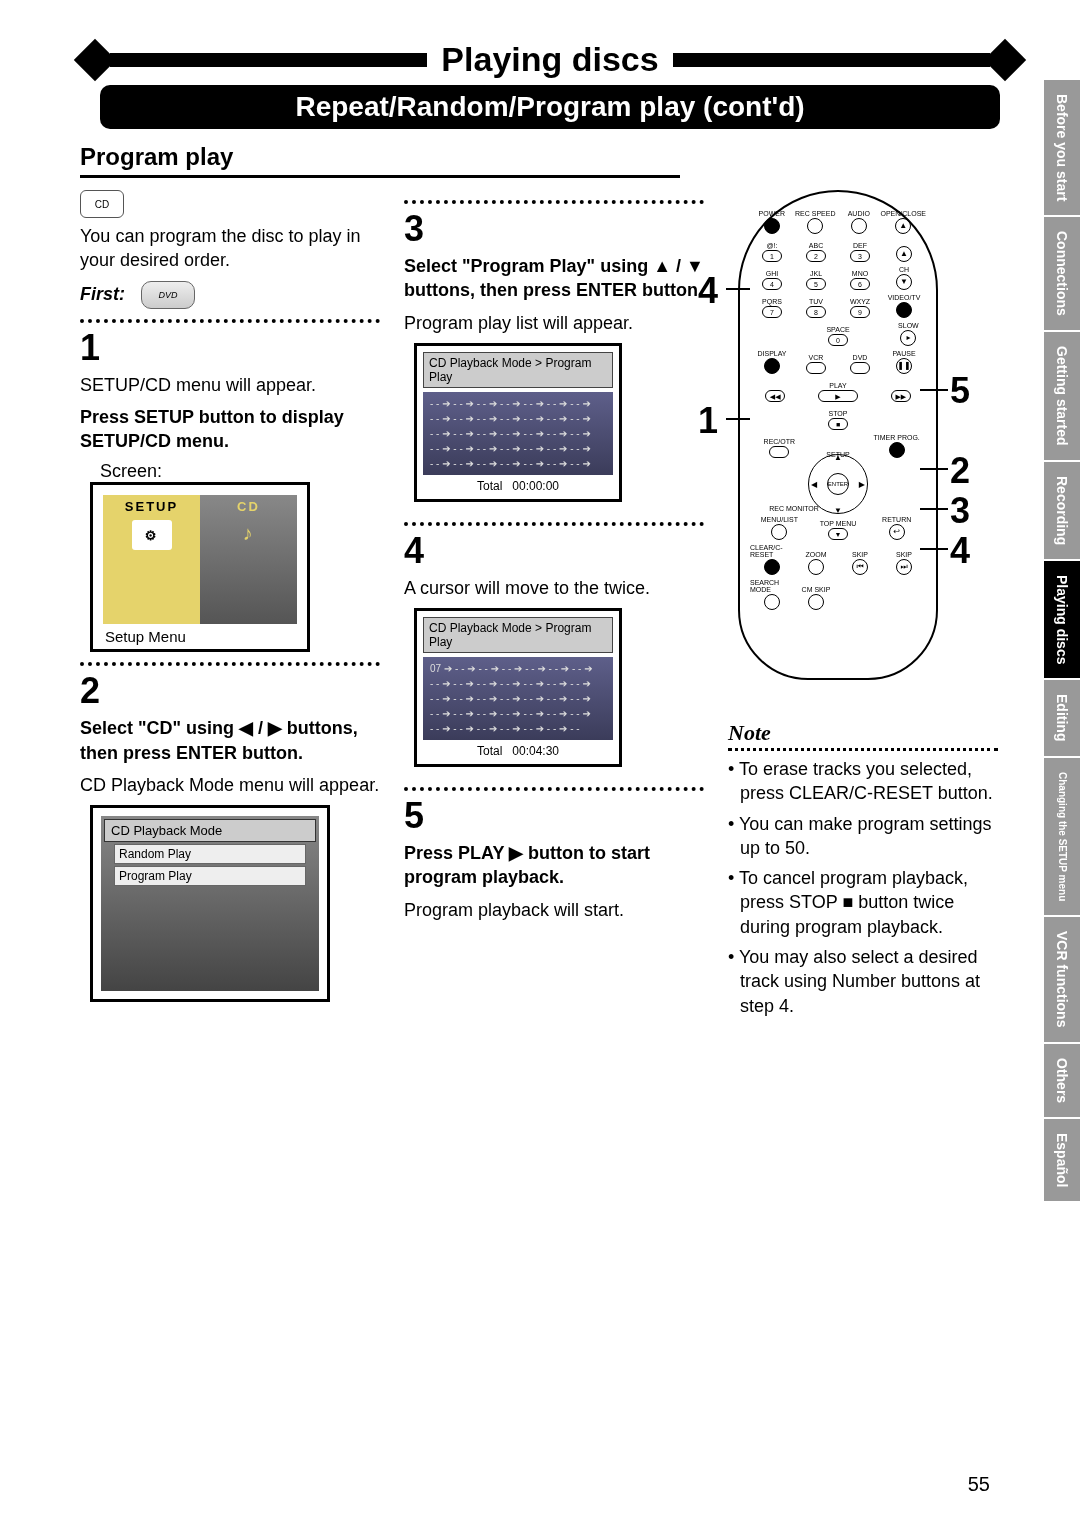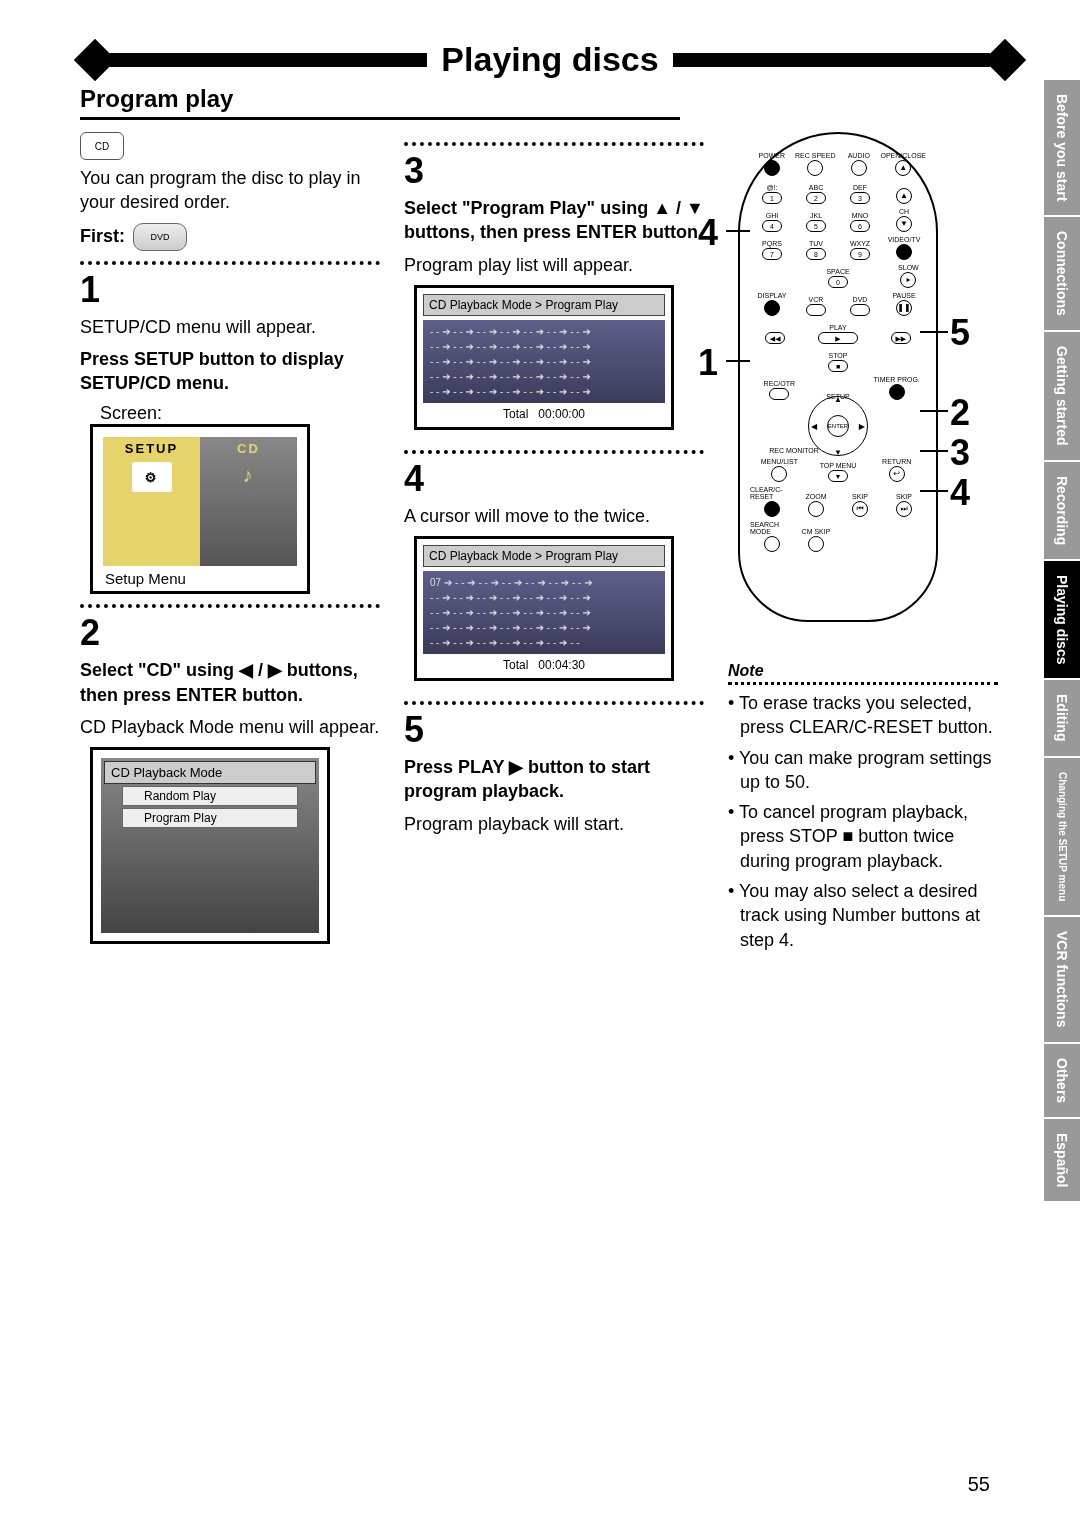--- a/index.html
+++ b/index.html
@@ -12,39 +12,39 @@
   .banner-title { font-size: 34px; font-weight: bold; padding: 0 14px; }
   .subbanner { background: #000; color: #fff; font-size: 28px; font-weight: bold; text-align: center; padding: 6px 0; border-radius: 10px; margin: 0 20px 14px 20px; }
   .section-title { font-size: 24px; font-weight: bold; border-bottom: 3px solid #000; padding-bottom: 4px; margin-bottom: 12px; margin-right: 340px;}
   .columns { display: flex; gap: 24px; }
   .col { width: 300px; }
   .col-right { flex: 1; position: relative; }
   .dotted { border-top: 4px dotted #000; width: 100%; margin: 10px 0 4px 0; }
   .stepnum { font-size: 36px; font-weight: bold; margin-bottom: 4px; }
   .bold { font-weight: bold; }
   .para { font-size: 18px; line-height: 1.35; margin-bottom: 8px; }
-  .first-row { display: flex; align-items: center; gap: 8px; margin-bottom: 6px;}
+  .first-row { display: flex; align-items: center; gap: 16px; margin-bottom: 6px; font-style: italic;}
   .cd-icon { width: 54px; height: 28px; border: 1px solid #666; border-radius: 10px; background: linear-gradient(#eee,#ccc); display:flex;align-items:center;justify-content:center;font-size:9px;}
   .screen-label { font-size: 18px; margin-left: 20px; }
   .screenbox { border: 3px solid #000; width: 220px; height: 170px; margin-left: 10px; padding: 10px 10px 4px 10px; background: #fff; display:flex;flex-direction:column;}
   .screen-inner { flex:1; background: linear-gradient(#888,#555); display:flex; }
   .setup-tab { width:50%; background:#e5d36b; display:flex;flex-direction:column;align-items:center;justify-content:flex-start; font-size:13px; font-weight:bold; letter-spacing:2px; padding-top:4px;}
   .cd-tab { width:50%; display:flex;flex-direction:column;align-items:center;justify-content:flex-start; color:#e5d36b; font-size:13px; font-weight:bold; letter-spacing:2px; padding-top:4px;}
   .screen-caption { font-size: 15px; padding: 4px 2px 0 2px; }
   .listbox { border: 3px solid #000; width: 240px; margin-left: 10px; padding: 8px; background:#fff;}
   .listbox-inner { background: linear-gradient(#888,#444); padding: 1px; }
   .list-hdr { background: #ccc; font-size: 13px; padding: 3px 6px; border:1px solid #333; margin:2px;}
-  .list-sub { background: #eee; font-size: 12px; padding: 2px 21px; border:1px solid #666; margin:2px 20px;}
+  .list-sub { background: #eee; font-size: 12px; padding: 2px 4px; border:1px solid #666; margin:2px 12px;}
   .list-body { height: 100px; margin:2px;}
-  .progbox { border: 3px solid #000; width: 260px; margin-left: 10px; padding: 6px; background:#fff;}
+  .progbox { border: 3px solid #000; width: 208px; margin-left: 10px; padding: 6px; background:#fff;}
   .prog-hdr { background:#ccc; font-size:12px; padding:3px 5px; border:1px solid #444; margin-bottom:4px;}
   .prog-rows { background: linear-gradient(#5e5f8a,#3b3c5a); padding:4px;}
   .prog-row { font-size:10px; color:#ddd; padding:2px 3px; letter-spacing:0px; white-space:nowrap; overflow:hidden;}
   .prog-total { font-size:12px; text-align:center; padding:4px 0 0 0;}
-  .note-title { font-style: italic; font-weight: bold; font-size: 16px; margin-top: 39px; }
+  .note-title { font-style: italic; font-weight: bold; font-size: 22px; margin-top: 39px; font-family: Liberation Serif, serif; }
   .note-dots { border-top: 3px dotted #000; width: 270px; margin: 2px 0 6px 0;}
   .note-list { font-size: 18px; line-height: 1.35; }
   .note-list li { margin-bottom: 6px; list-style: none; text-indent: -12px; padding-left: 12px;}
   .note-list li::before { content: "• "; }
   .remote { position: absolute; top: 0; left: 10px; width: 200px; height: 490px; border: 2px solid #000; border-radius: 100px 100px 70px 70px; background: #fff; padding: 18px 10px 10px 10px; font-size: 7px; display:flex;flex-direction:column;align-items:center; gap:4px;}
   .rrow { display:flex; justify-content: space-around; width: 100%; align-items:flex-end;}
   .rbtn { display:flex; flex-direction:column; align-items:center; font-size:7px; line-height:1; gap:1px; flex:1;}
   .circ { width:16px; height:16px; border:1.5px solid #000; border-radius:50%; display:flex;align-items:center;justify-content:center; font-size:8px;}
   .oval { width:20px; height:12px; border:1.5px solid #000; border-radius: 7px; display:flex;align-items:center;justify-content:center; font-size:7px;}
   .solid { background:#000; }
@@ -63,20 +63,21 @@
 
   <div class="banner-wrap">
     <div class="banner">
       <div class="diamond"></div>
       <div class="bar"></div>
       <div class="banner-title">Playing discs</div>
       <div class="bar"></div>
       <div class="diamond"></div>
     </div>
   </div>
+  <div class="subbanner">Repeat/Random/Program play (cont'd)</div>
 
   <div class="section-title">Program play</div>
 
   <div class="columns">
 
     <div class="col">
       <div class="cd-disc-icon">CD</div>
       <div class="para">You can program the disc to play in your desired order.</div>
       <div class="first-row">
         <span class="bold" style="font-size:18px">First:</span>

